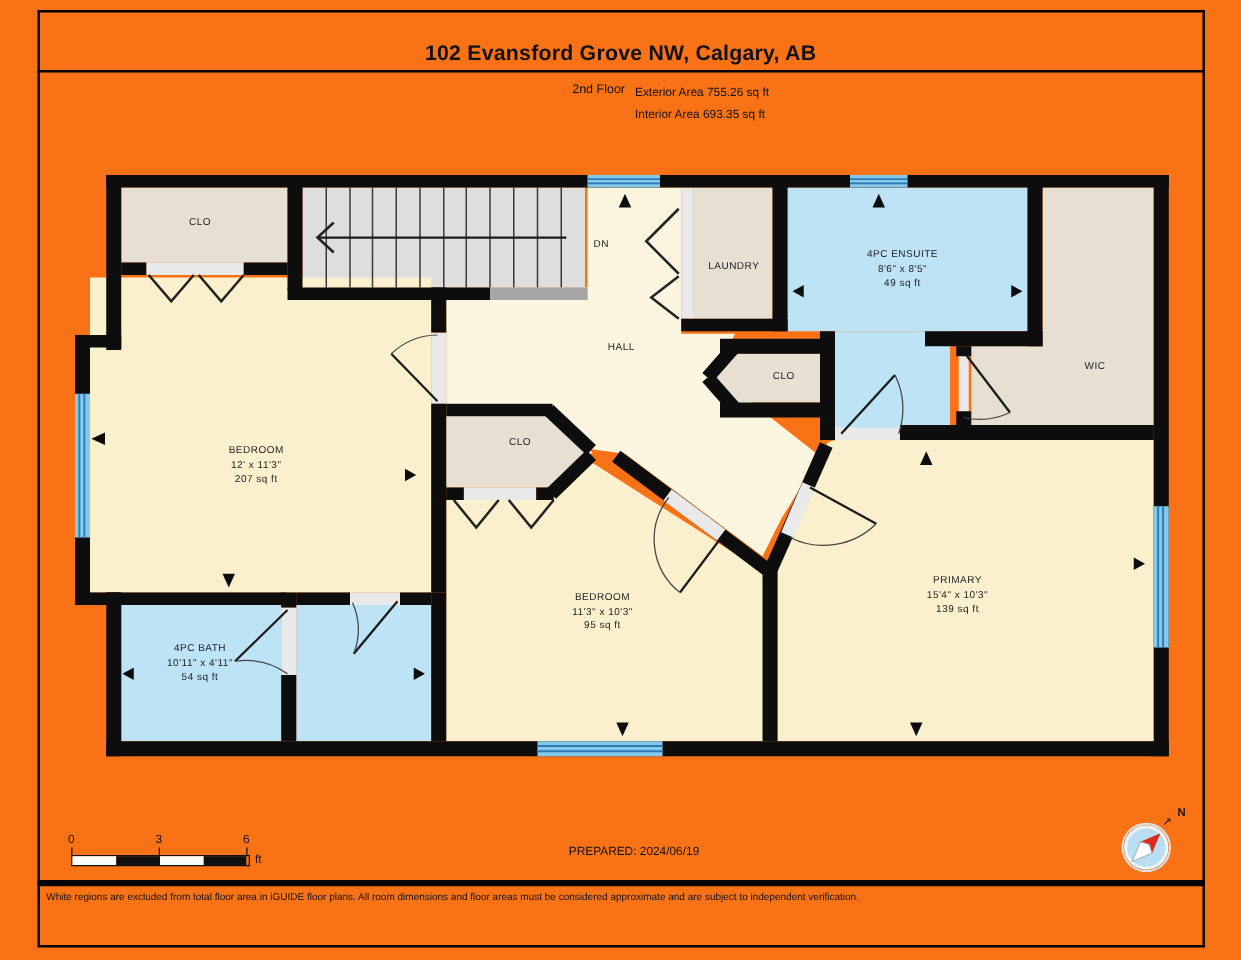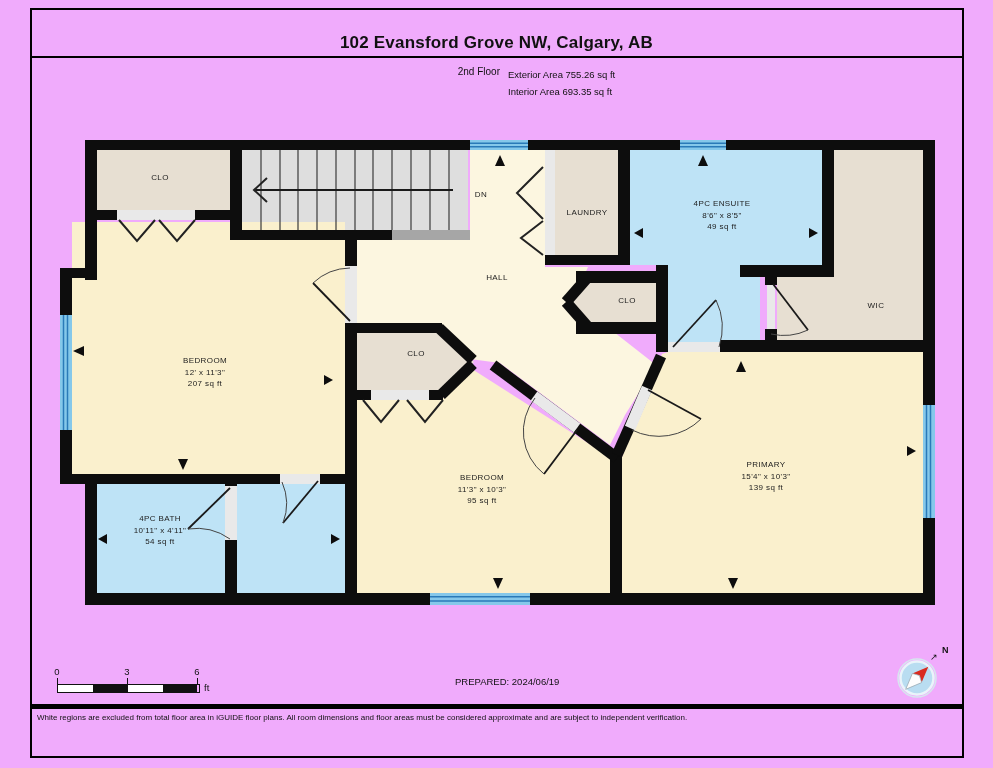--- a/index.html
+++ b/index.html
@@ -1,16 +1,16 @@
 <!DOCTYPE html>
 <html style="--c-room: #faf0cd; --c-hall: #fcf6e0; --c-closet: #e7dfd2; --c-wet: #bee3f6; --c-stairs: #dedede; --c-window_light: #85c8ea; --c-window_dark: #2a7ab8; --c-wall: #0d0d0d;"><head>
 <meta charset="utf-8">
 <style>
   html,body{margin:0;padding:0;background:#fff;}
-  .sheet{position:relative;width:993px;height:768px;background:#f0abfc;overflow:hidden;
+  .sheet{position:relative;width:993px;height:768px;background:#f97316;overflow:hidden;
          font-family:"Liberation Sans", sans-serif;color:#111;}
   .sheet-border{position:absolute;left:30px;top:8px;width:930px;height:746px;border:2px solid #000;}
   .title{position:absolute;left:0;top:33px;width:100%;text-align:center;font-size:17px;font-weight:bold;letter-spacing:.2px;}
   .title-rule{position:absolute;left:30px;top:56px;width:934px;height:2px;background:#000;}
   .floor-label{position:absolute;left:300px;top:66px;width:200px;text-align:right;font-size:10px;font-weight:normal;}
   .area-lines{position:absolute;left:508px;top:66px;font-size:9.5px;line-height:17px;}
   .plan{position:absolute;left:57px;top:133px;width:886px;height:482px;}
   .plan svg{position:absolute;left:0;top:0;}
   .rlabel{position:absolute;transform:translate(-50%,-50%);text-align:center;font-size:8px;
           line-height:1.45;letter-spacing:.4px;color:#1c1c1c;white-space:nowrap;}
@@ -221,21 +221,21 @@
       <div>LAUNDRY</div>
     </div>
     <div class="rlabel" style="left:665px;top:82px">
       <div>4PC ENSUITE</div>
       <div>8'6" x 8'5"</div>
       <div>49 sq ft</div>
     </div>
     <div class="rlabel" style="left:570px;top:168px">
       <div>CLO</div>
     </div>
-    <div class="rlabel" style="left:819px;top:173px">
+    <div class="rlabel" style="left:819px;top:160px">
       <div>WIC</div>
     </div>
     <div class="rlabel" style="left:148px;top:239px">
       <div>BEDROOM</div>
       <div>12' x 11'3"</div>
       <div>207 sq ft</div>
     </div>
     <div class="rlabel" style="left:359px;top:221px">
       <div>CLO</div>
     </div>

